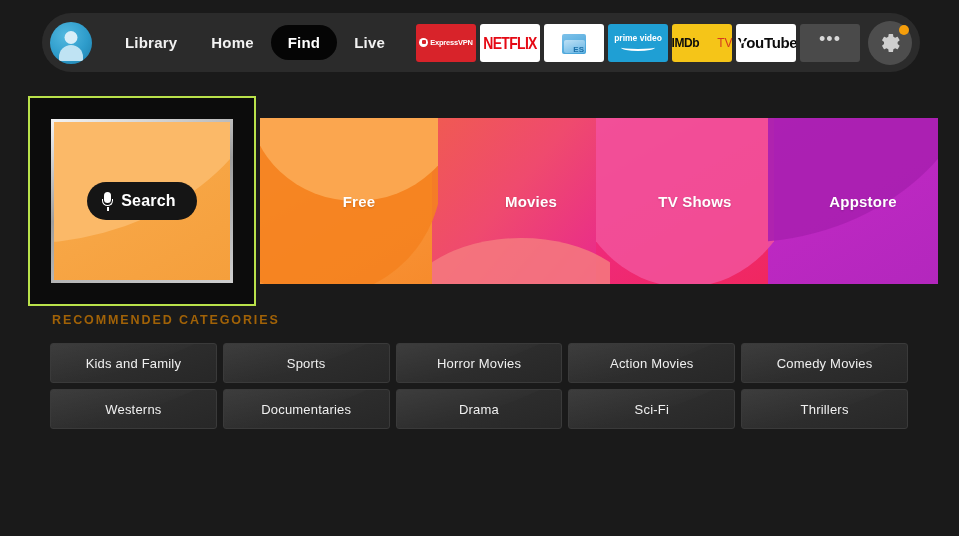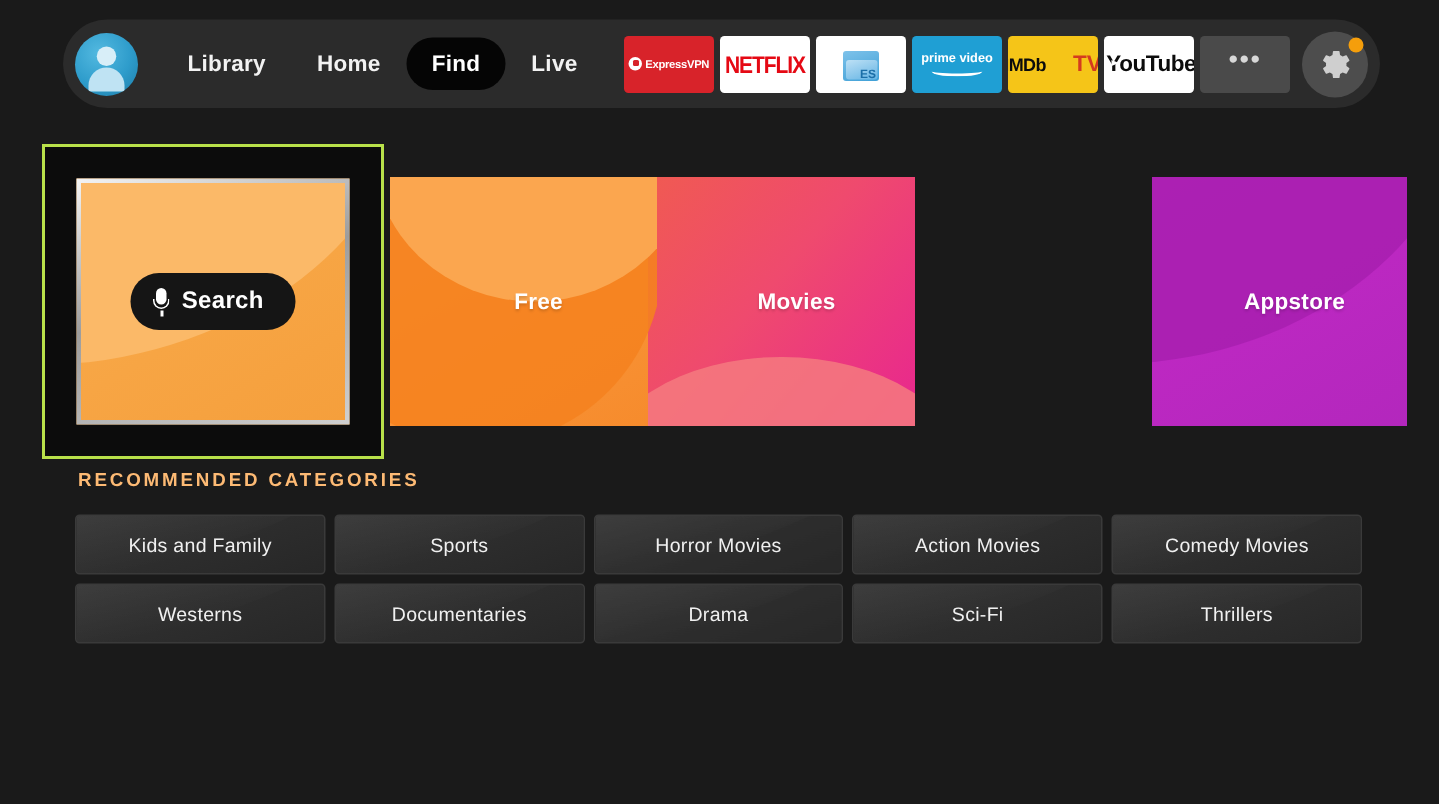--- a/index.html
+++ b/index.html
@@ -146,21 +146,21 @@
     display: block; width: 34px; height: 7px; margin: 1px auto 0 auto;
     border-bottom: 2px solid #ffffff;
     border-radius: 0 0 50% 50%;
   }
 
   .app-imdb { background: #f5c518; gap: 16px; }
   .app-imdb .imdbtxt {
     font-size: 12px; font-weight: bold; color: #0c0c0c; letter-spacing: -0.4px;
   }
   .app-imdb .tvtxt {
-    font-size: 15px; font-weight: bold; color: #d43b1f; margin-left: 2px;
+    font-size: 12px; font-weight: normal; color: #d43b1f; margin-left: 2px;
   }
 
   .app-youtube { background: #ffffff; display: flex; gap: 3px; }
   .app-youtube .ytbtn {
     width: 16px; height: 11px; background: #ff0000; border-radius: 3px;
     position: relative;
   }
   .app-youtube .ytbtn::after {
     content: ""; position: absolute; left: 6px; top: 3px;
     border-left: 5px solid #fff;
@@ -318,21 +318,21 @@
     border-radius: 0 0 90% 10%;
     transform: rotate(-6deg);
     opacity: 0.9;
   }
 
   
   .section-title {
     position: absolute;
     left: 52px;
     top: 313px;
-    color: #fdba74;
+    color: #a16207;
     font-size: 12.5px;
     font-weight: bold;
     letter-spacing: 1.9px;
   }
 
   
   .catgrid {
     position: absolute;
     left: 50px;
     top: 343px;
@@ -459,20 +459,24 @@
     <span class="blob blob1"></span>
     <span class="blob blob2"></span>
     <span class="tlabel">Free</span>
   </div>
 
   <div class="tile tile-movies">
     <span class="blob blob1"></span>
     <span class="tlabel">Movies</span>
   </div>
 
+  <div class="tile tile-tv">
+    <span class="blob blob1"></span>
+    <span class="tlabel">TV Shows</span>
+  </div>
 
   <div class="tile tile-app">
     <span class="blob blob1"></span>
     <span class="tlabel">Appstore</span>
   </div>
 
 </div>
 
 <div class="section-title">RECOMMENDED CATEGORIES</div>
 

